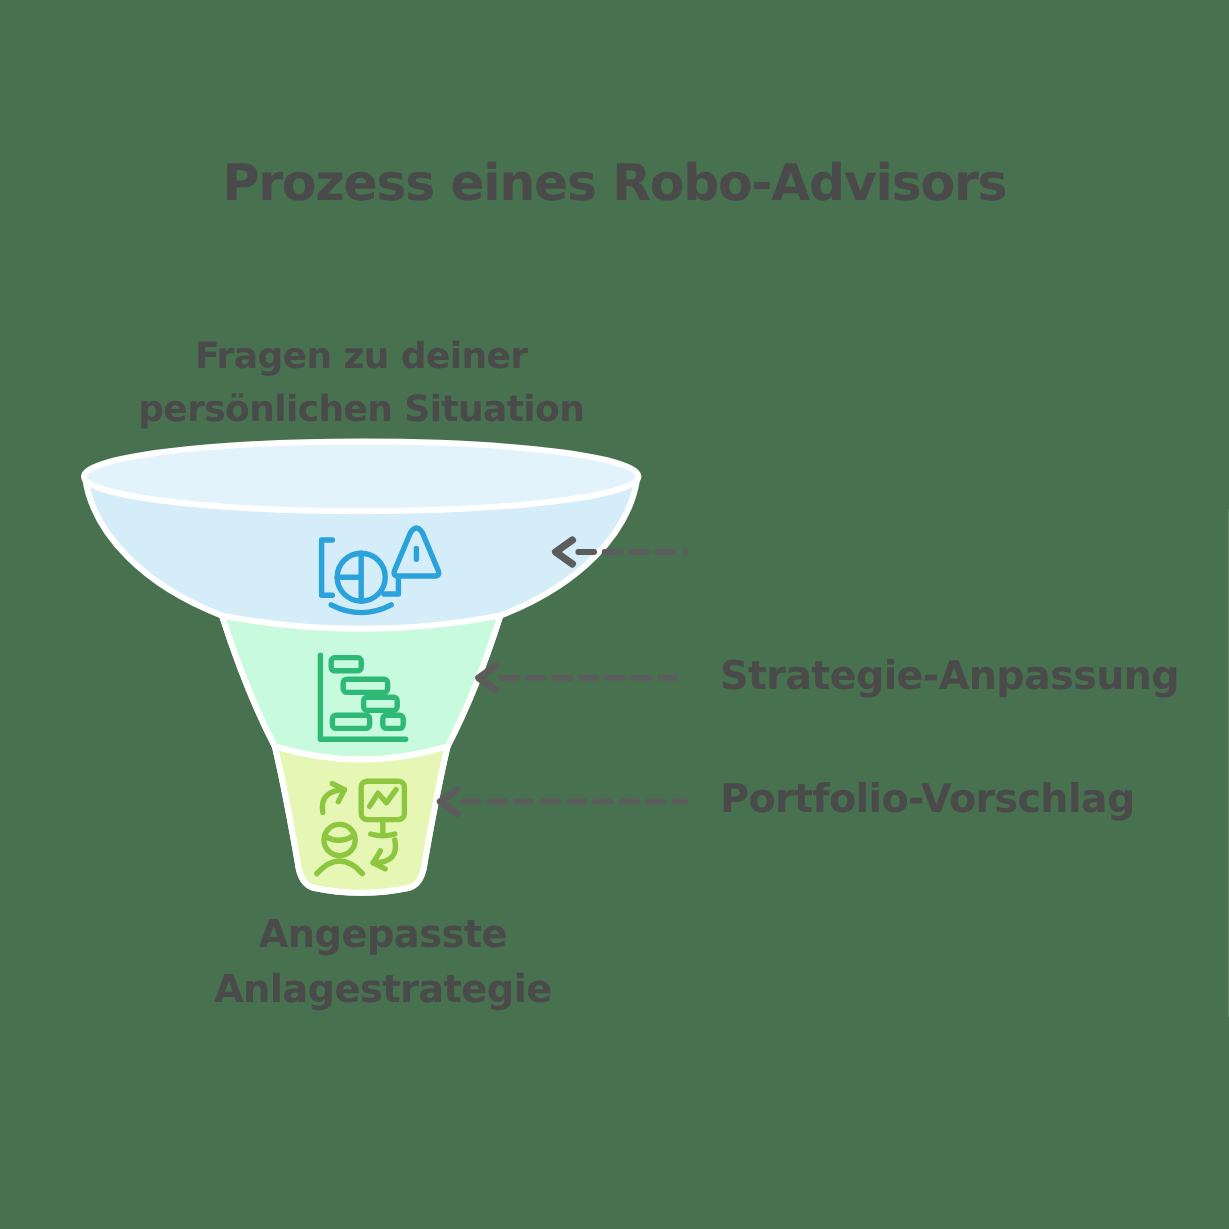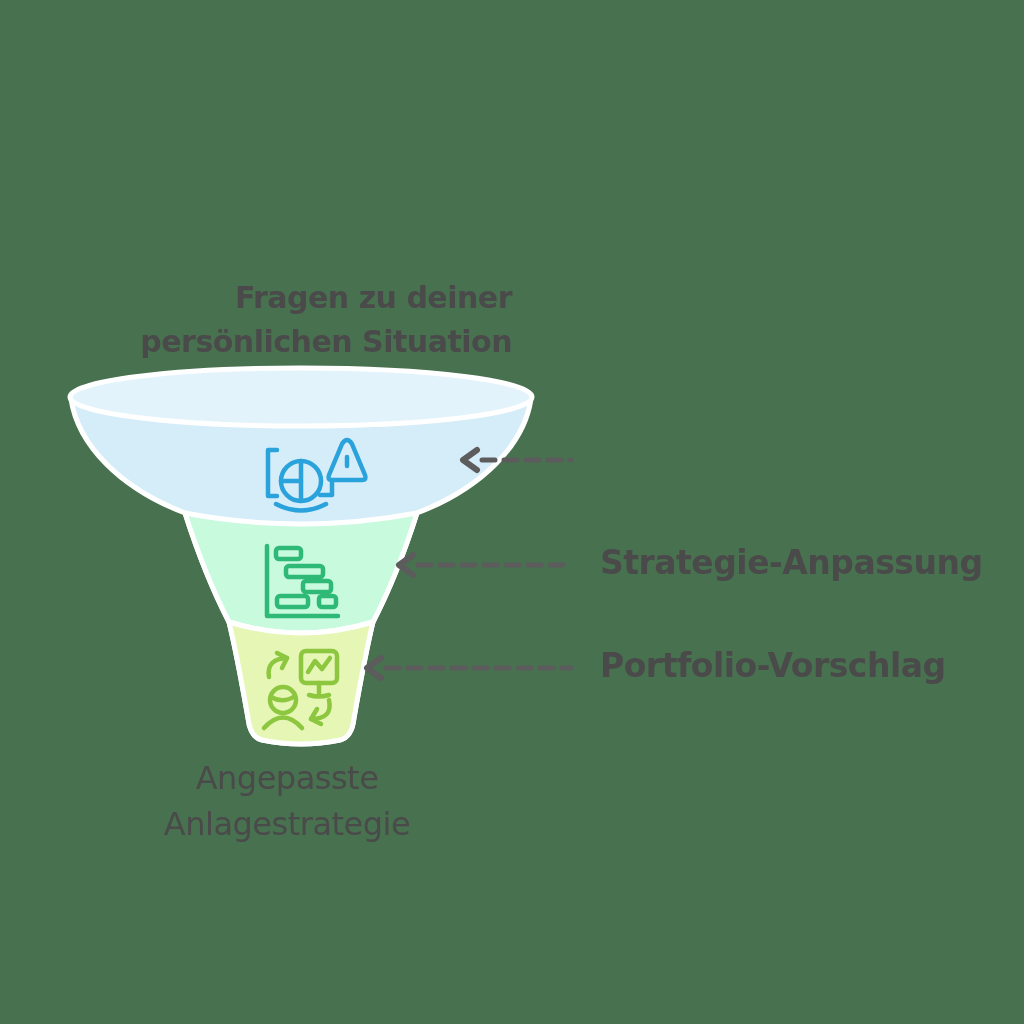--- a/index.html
+++ b/index.html
@@ -11,28 +11,28 @@
     overflow:hidden;
   }
   .title{
     position:absolute;top:128px;left:0;width:1024px;
     text-align:center;
     font-size:42px;font-weight:bold;letter-spacing:-1px;
     color:var(--ink,#4A4A4A);
   }
   .top-label{
     position:absolute;top:276px;left:90px;width:422px;
-    text-align:right;
+    text-align:center;
     font-size:30px;font-weight:bold;line-height:44px;letter-spacing:-0.5px;
     color:var(--ink,#4A4A4A);
   }
   .bottom-label{
-    position:absolute;top:755px;left:76px;width:422px;
+    position:absolute;top:755px;left:108px;width:422px;
     text-align:center;
-    font-size:32px;font-weight:normal;line-height:46px;letter-spacing:-0.5px;
+    font-size:32px;font-weight:bold;line-height:46px;letter-spacing:-0.5px;
     color:var(--ink,#4A4A4A);
   }
   .stage-label{
     position:absolute;left:600px;
     font-size:33px;font-weight:bold;letter-spacing:-0.5px;
     color:var(--ink,#4A4A4A);
     white-space:nowrap;
   }
   #stage-label-0{top:440px;}
   #stage-label-1{top:543px;}
@@ -48,20 +48,21 @@
   .ic-green{stroke:var(--iconGreen,#2FB977);}
   .ic-lime{stroke:var(--iconLime,#8DC63F);}
   .arrow-dash{stroke:var(--arrow,#5C5C5C);stroke-width:5;stroke-linecap:round;stroke-dasharray:13 9;fill:none;}
   .arrow-head{stroke:var(--arrow,#5C5C5C);stroke-width:6;stroke-linecap:round;stroke-linejoin:round;fill:none;}
 </style>
 </head>
 <body>
 
 <div class="canvas">
 
+  <div class="title">Prozess eines Robo-Advisors</div>
 
   <div class="top-label">Fragen zu deiner persönlichen Situation</div>
 
   <svg class="funnel" width="1024" height="1024" viewBox="0 0 1024 1024">
 
     <g>
       <path class="seg seg-blue" d="M 71 399
                C 78 445 120 488 185 513
                C 200 560 215 595 229 622
                C 237 655 243 690 248 718

